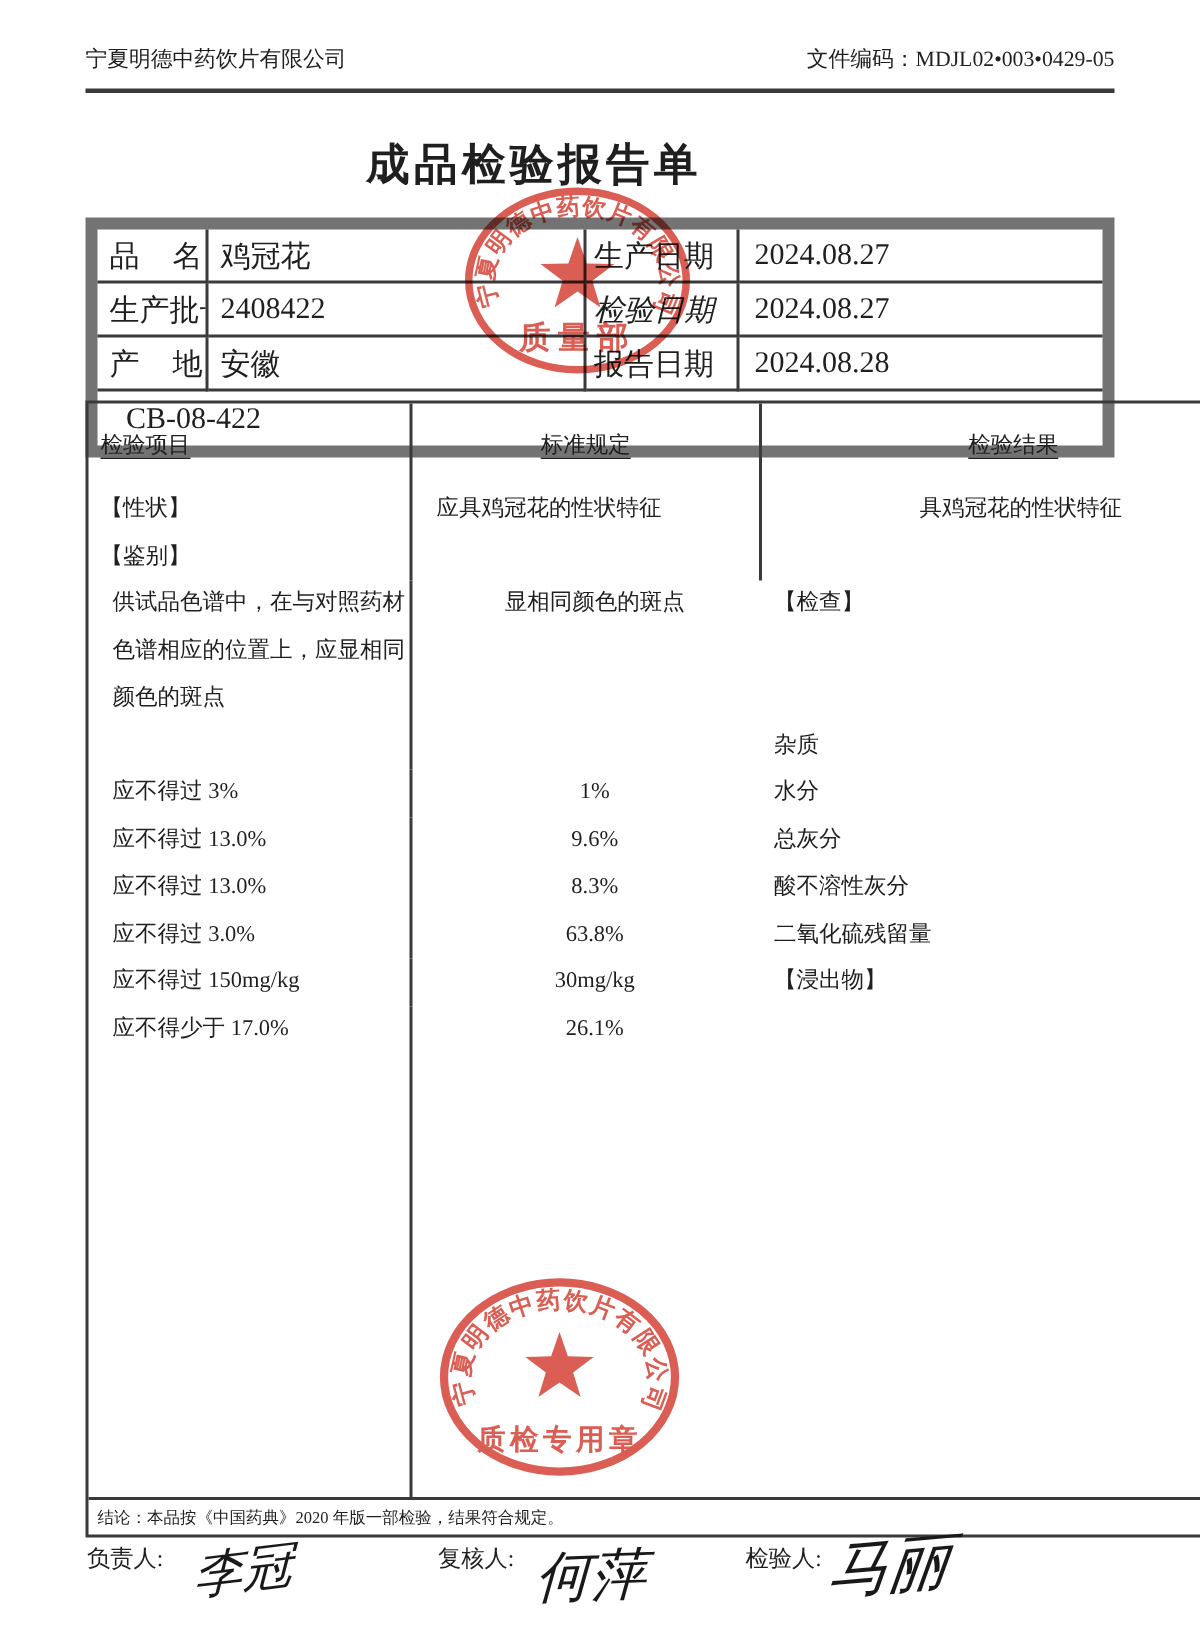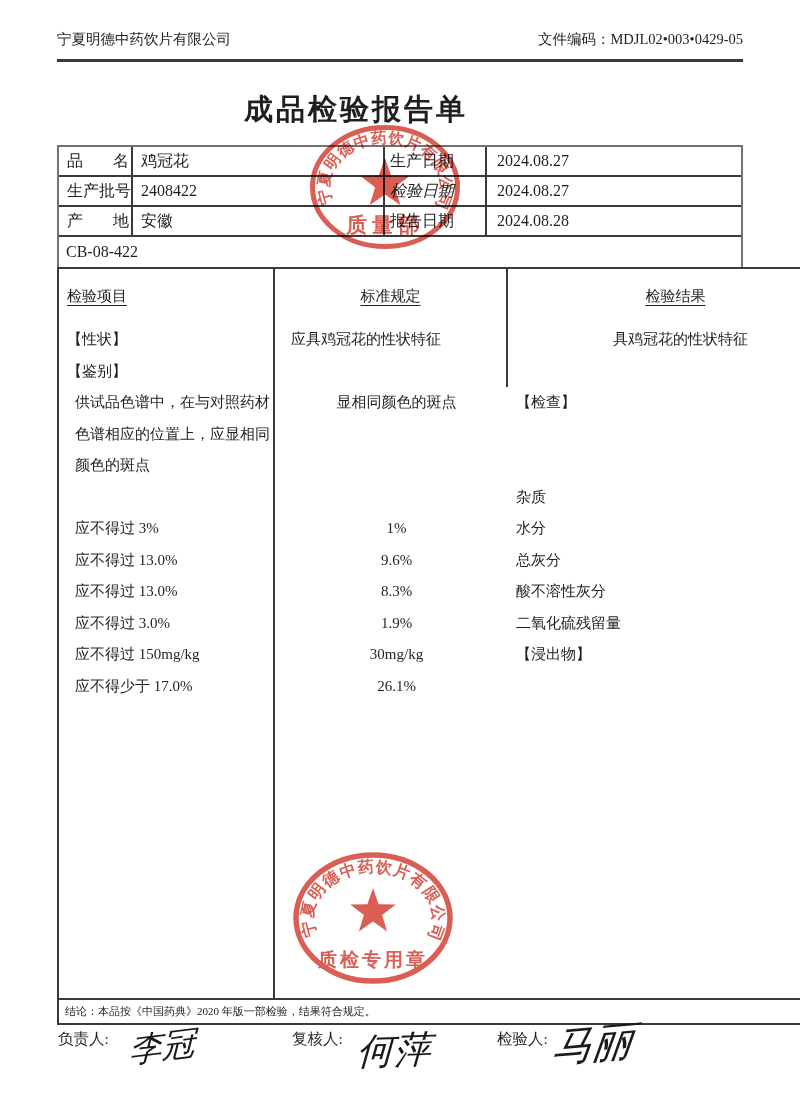--- a/index.html
+++ b/index.html
@@ -28,37 +28,37 @@
   
   .report-title {
     position: absolute;
     left: 0; width: 712px; top: 90px;
     text-align: center;
     font-size: 29px; font-weight: bold; letter-spacing: 3px;
   }
   
   .info-table {
     position: absolute;
-    left: 57px; top: 145px; width: 686px; height: 124px;
-    border: 2px solid #737373;
+    left: 57px; top: 145px; width: 686px; height: 160px;
+    border: 8px solid #737373;
     display: grid;
     grid-template-columns: 74px 252px 102px 1fr;
     grid-template-rows: repeat(4, 1fr);
-    font-size: 16px;
+    font-size: 20px;
   }
   .info-cell {
     border-right: 2px solid #3a3a3a;
     border-bottom: 2px solid #3a3a3a;
     display: flex; align-items: center;
     padding-left: 8px;
     overflow: hidden; white-space: nowrap;
   }
   .info-cell.last-col { border-right: none; }
   .info-cell.last-row { border-bottom: none; }
-  .info-cell.no-right { border-right: none; }
+  .info-cell.no-right { border-right: none; margin-left: 12px; }
   .jlabel { width: 62px; text-align: justify; text-align-last: justify; }
   .span2 { grid-column: span 2; }
   
   .main-table {
     position: absolute;
     left: 57px; top: 267px; width: 788px; height: 758px;
     border: 2px solid #3a3a3a;
     display: grid;
     grid-template-columns: 216px 233px 1fr;
     grid-template-rows: 55px repeat(10, auto) 1fr 25px;
@@ -183,21 +183,21 @@
     <div class="mt-cell mt-col1">水分</div>
     <div class="mt-cell mt-col2">应不得过 13.0%</div>
     <div class="mt-cell mt-col3">9.6%</div>
 
     <div class="mt-cell mt-col1">总灰分</div>
     <div class="mt-cell mt-col2">应不得过 13.0%</div>
     <div class="mt-cell mt-col3">8.3%</div>
 
     <div class="mt-cell mt-col1">酸不溶性灰分</div>
     <div class="mt-cell mt-col2">应不得过 3.0%</div>
-    <div class="mt-cell mt-col3">1.9%</div>
+    <div class="mt-cell mt-col3">63.8%</div>
 
     <div class="mt-cell mt-col1">二氧化硫残留量</div>
     <div class="mt-cell mt-col2">应不得过 150mg/kg</div>
     <div class="mt-cell mt-col3">30mg/kg</div>
 
     <div class="mt-cell mt-col1">【浸出物】</div>
     <div class="mt-cell mt-col2">应不得少于 17.0%</div>
     <div class="mt-cell mt-col3">26.1%</div>
 
     <div class="mt-cell mt-col1 mt-filler"></div>

